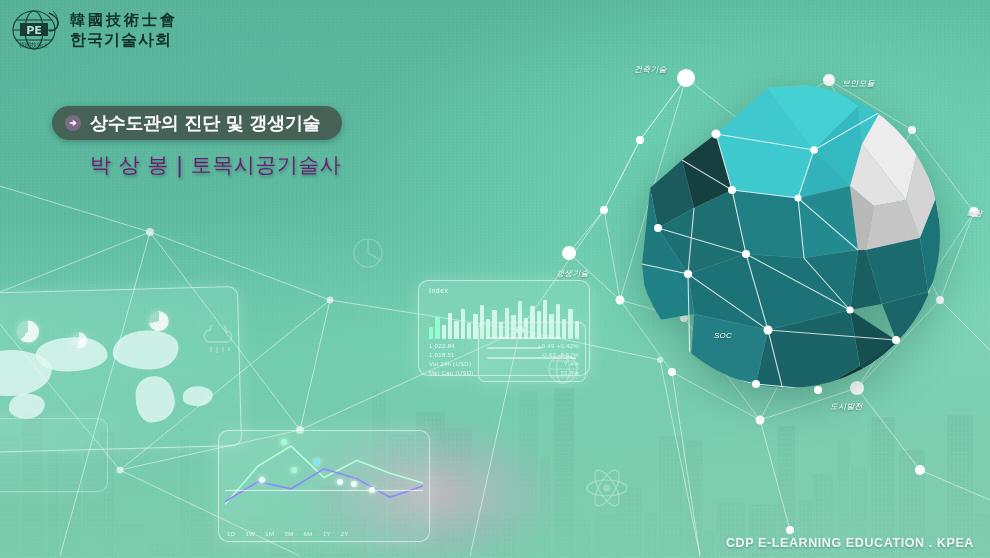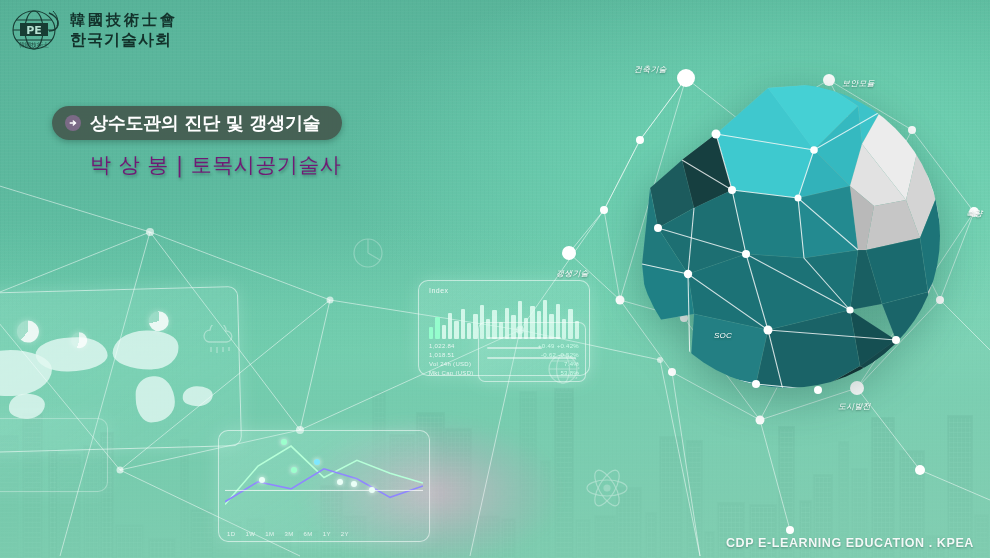--- a/index.html
+++ b/index.html
@@ -535,21 +535,21 @@
       </g>
     </svg>
   </div>
 
   <div id="node-labels">
       <div class="node-label" style="left: 634px; top: 64px;">건축기술</div>
       <div class="node-label" style="left: 842px; top: 78px; text-align: center;">보안모듈</div>
       <div class="node-label" style="left: 966px; top: 208px;">측량</div>
       <div class="node-label" style="left: 556px; top: 268px;">갱생기술</div>
       <div class="node-label" style="left: 669px; top: 331px; margin-left: 45px;">SOC</div>
-      <div class="node-label" style="left: 830px; top: 401px; margin-left: 8px;">도시발전</div>
+      <div class="node-label" style="left: 830px; top: 401px;">도시발전</div>
     </div>
 
   <div id="logo">
     <div class="emblem">
       <svg viewBox="0 0 54 50" fill="none" stroke="#13332c" stroke-width="1.1">
         <ellipse cx="26" cy="24" rx="21" ry="19"></ellipse>
         <ellipse cx="26" cy="24" rx="9" ry="19"></ellipse>
         <path d="M5 24h42M8 14h36M8 34h36"></path>
         <path d="M41 7c6 2 10 7 9 12-1 4-5 6-9 6" stroke-width="1.4"></path>
         <path d="M45 5c4 4 6 10 4 15" stroke-width="1"></path>

